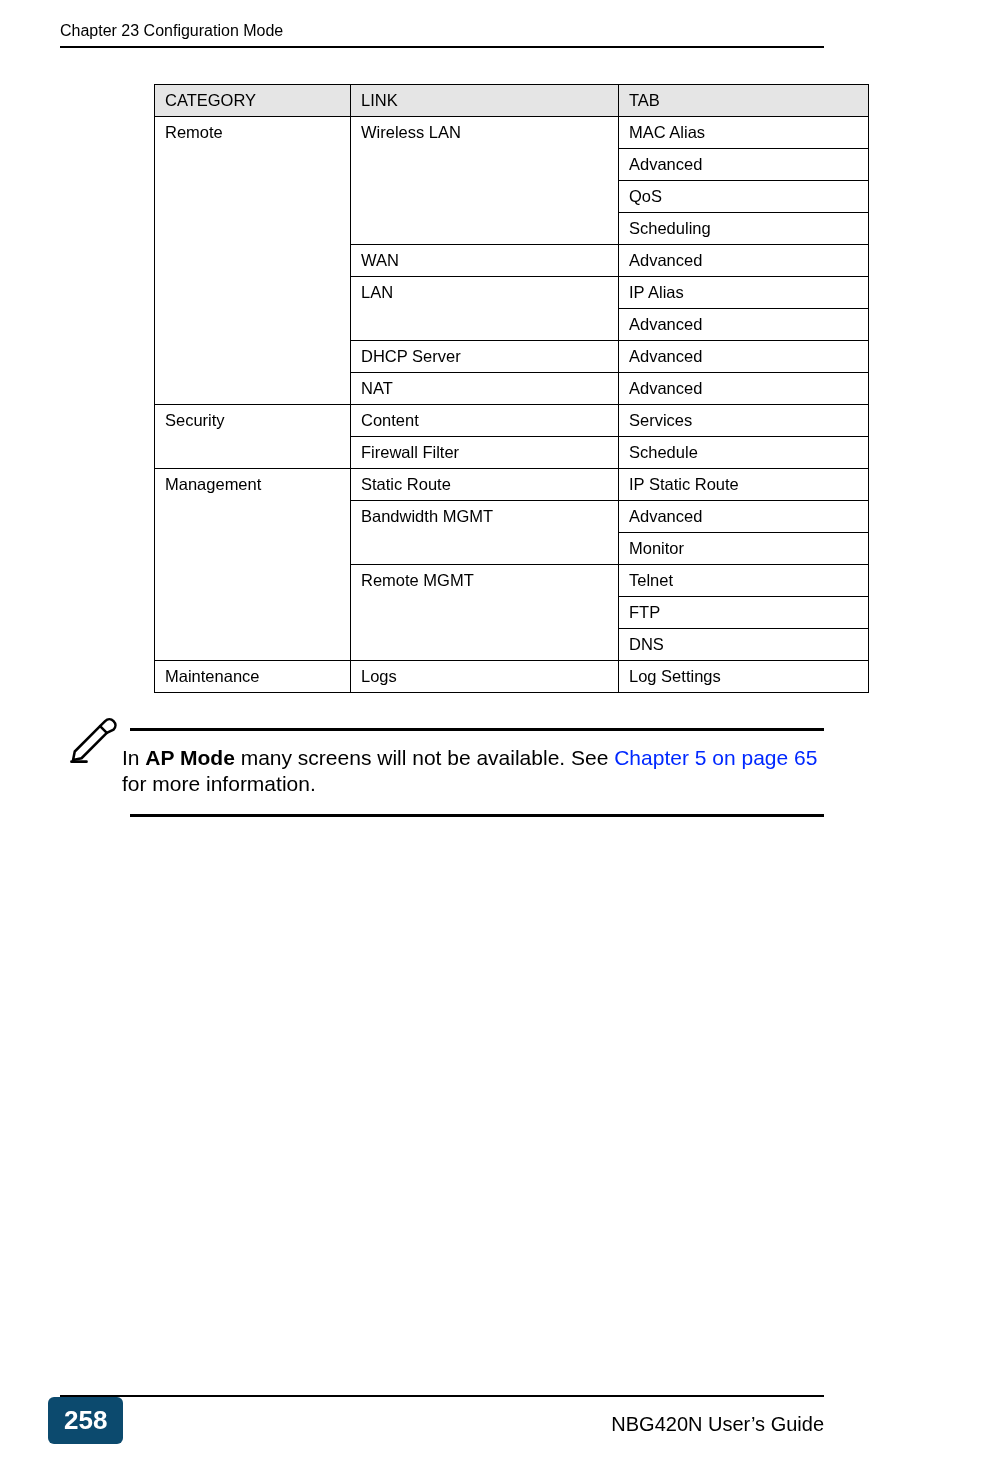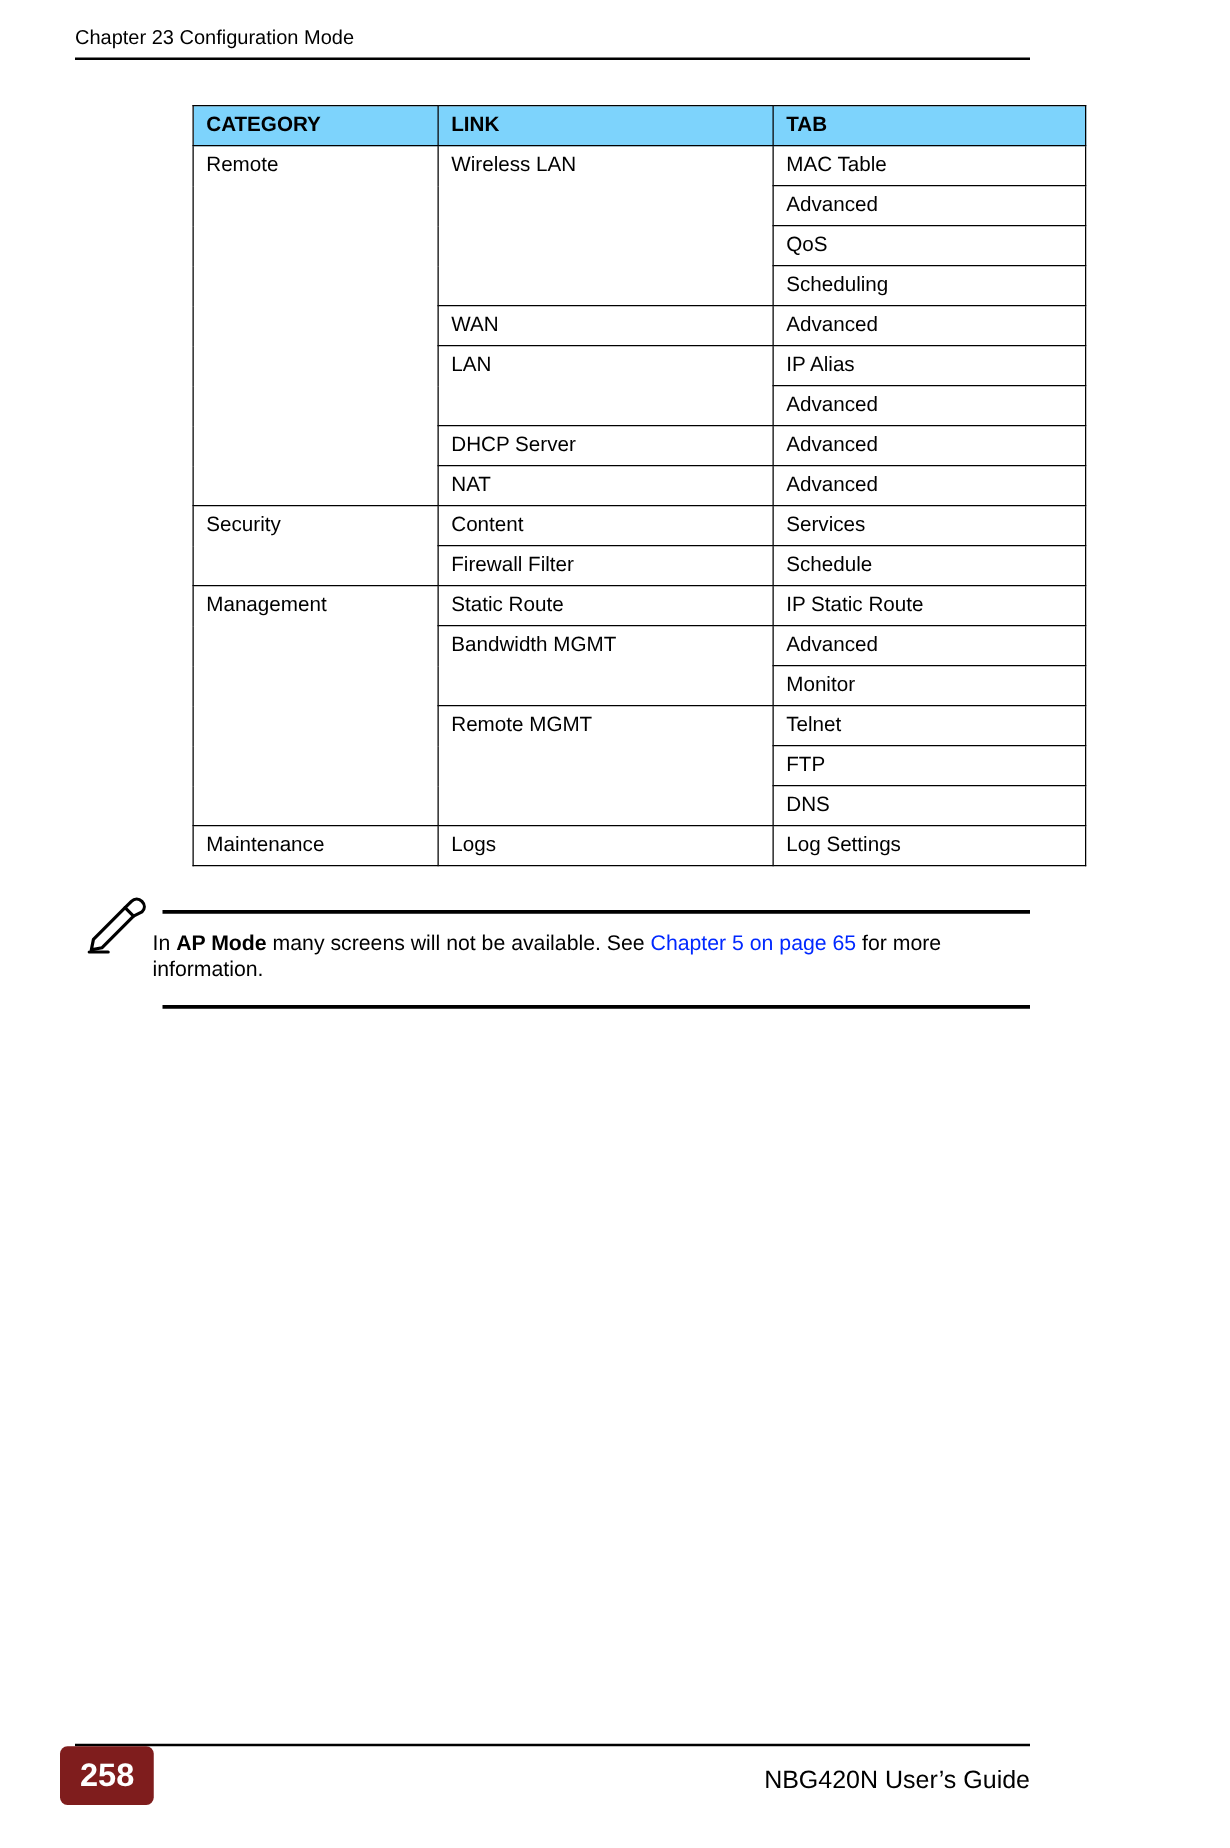--- a/index.html
+++ b/index.html
@@ -47,22 +47,22 @@
     table-layout: fixed;
     font-size: 16.5px;
   }
   table.cfg th, table.cfg td {
     border: 1.5px solid #000;
     padding: 6px 10px;
     text-align: left;
     vertical-align: top;
   }
   table.cfg th {
-    background: #7dd3fc;
-    font-weight: bold;
+    background: #e5e5e5;
+    font-weight: normal;
   }
   table.cfg col.c1 { width: 196px; }
   table.cfg col.c2 { width: 268px; }
   table.cfg col.c3 { width: 250px; }
 
   
   .note {
     position: absolute;
     top: 728px;
     left: 154px;
@@ -83,40 +83,40 @@
     align-items: flex-start;
   }
   .note-icon {
     width: 54px;
     flex: 0 0 54px;
     margin-left: -86px;
     margin-top: -34px;
   }
   .note-icon svg { width: 54px; height: 54px; }
   .note-text {
-    font-size: 17px;
+    font-size: 21px;
     line-height: 1.22;
   }
   .note-text b { font-weight: bold; }
   .link { color: #0028ff; }
 
   
   .footer {
     position: absolute;
     bottom: 34px;
     left: 60px;
     right: 60px;
     border-top: 2px solid #000;
     padding-top: 8px;
     display: flex;
     justify-content: space-between;
     align-items: center;
   }
   .page-badge {
-    background: #7f1d1d;
+    background: #0c4a6e;
     color: #fff;
     font-weight: bold;
     font-size: 26px;
     padding: 8px 16px;
     border-radius: 6px;
     margin-left: -12px;
     margin-top: -8px;
   }
   .footer-right {
     font-size: 20px;
@@ -142,21 +142,21 @@
         <tr>
           <th>CATEGORY</th>
           <th>LINK</th>
           <th>TAB</th>
         </tr>
       </thead>
       <tbody id="cfg-body">
           <tr>
             <td rowspan="9">Remote</td>
             <td rowspan="4">Wireless LAN</td>
-            <td>MAC Table</td>
+            <td>MAC Alias</td>
           </tr>
           <tr>
             <td>Advanced</td>
           </tr>
           <tr>
             <td>QoS</td>
           </tr>
           <tr>
             <td>Scheduling</td>
           </tr>

